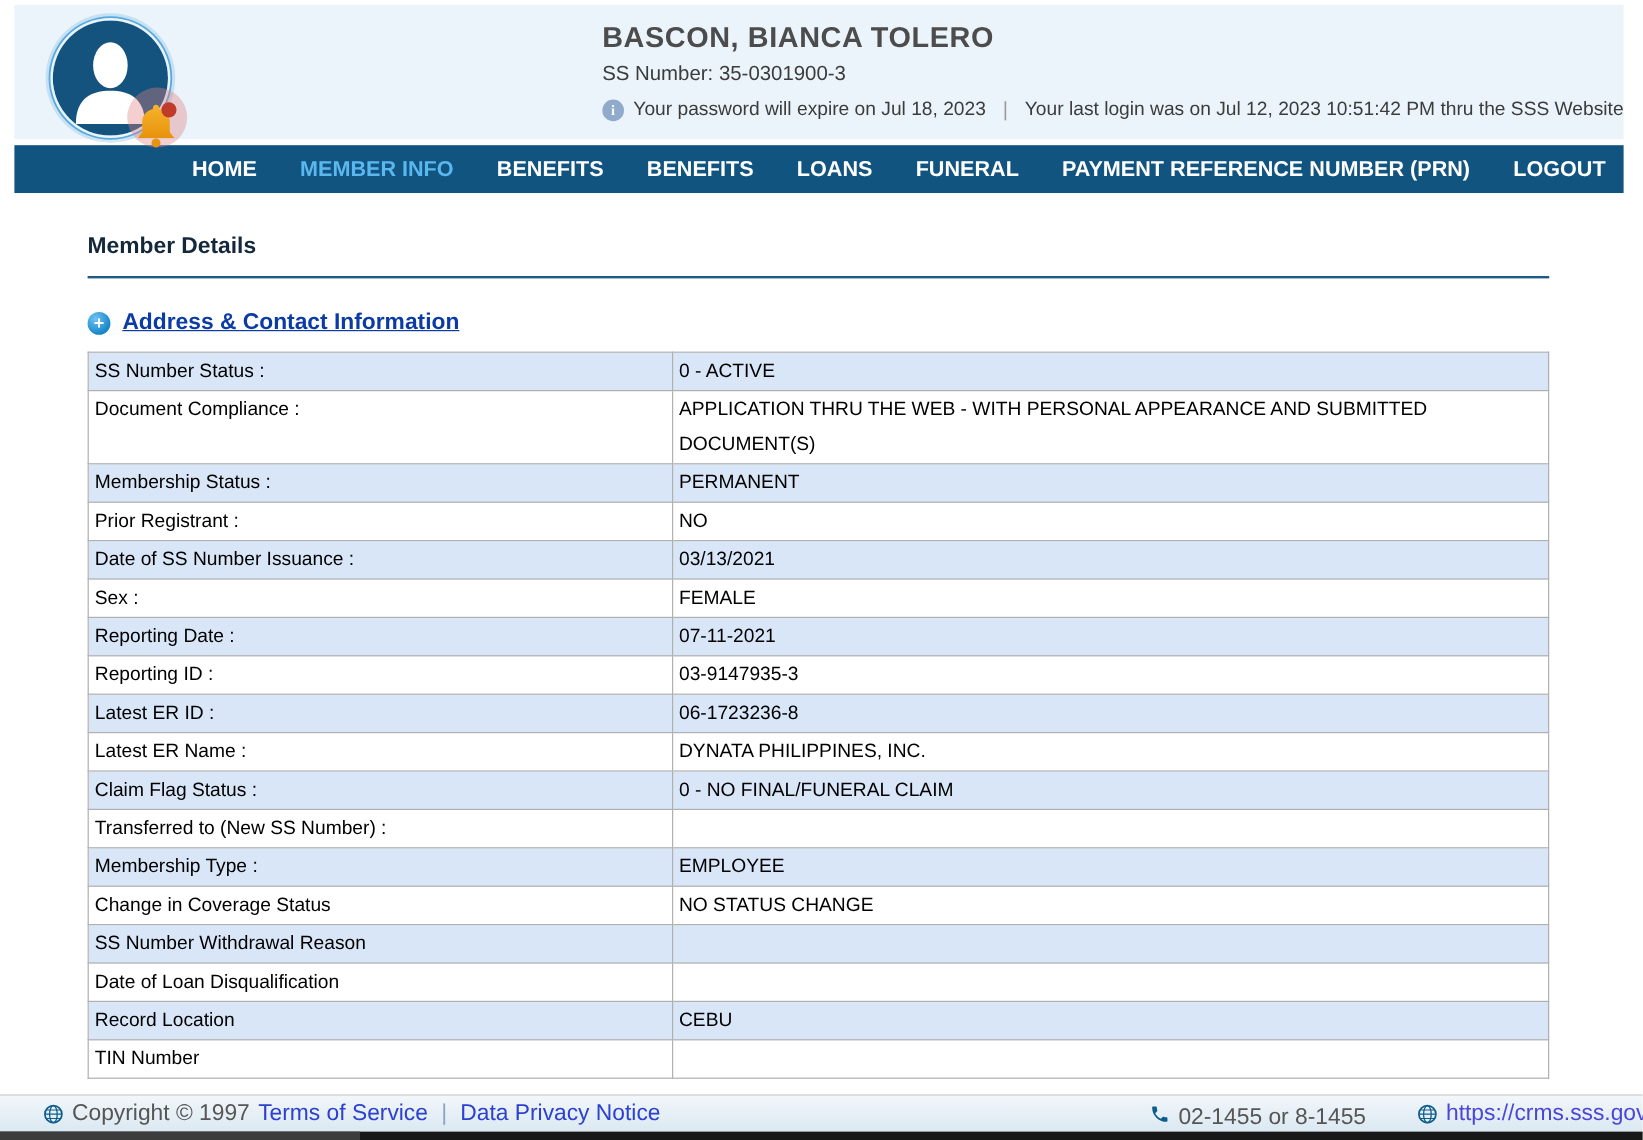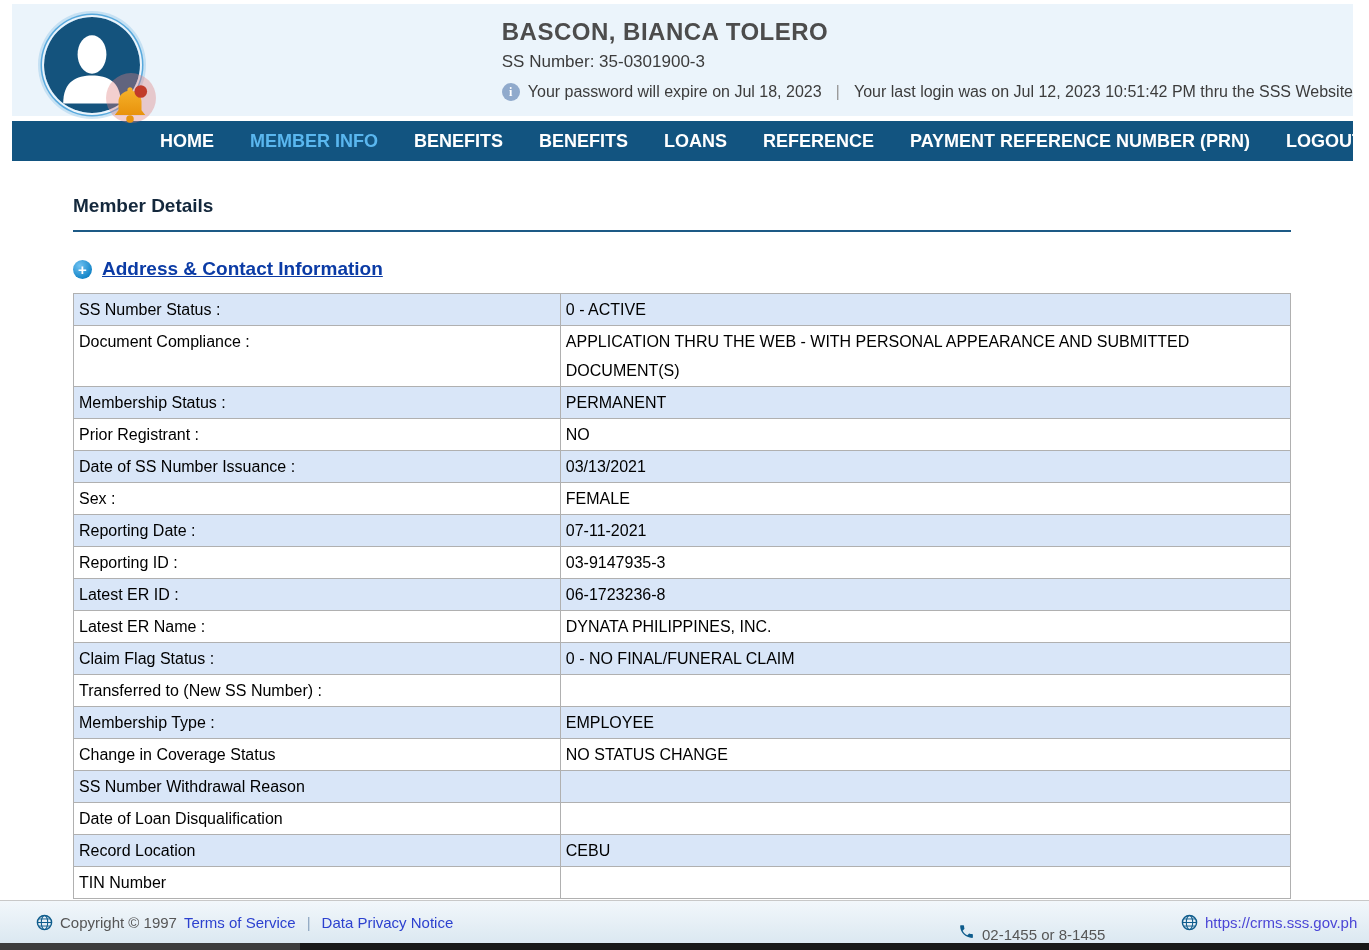--- a/index.html
+++ b/index.html
@@ -40,21 +40,21 @@
   .section-title{font-size:19px;font-weight:bold;color:var(--section-title);cursor:pointer;text-decoration:underline;}
 
   table.details{width:100%;border-collapse:collapse;border:1px solid var(--border);font-size:16px;color:#000;}
   table.details td{border:1px solid var(--border);padding:1px 5px;line-height:29px;vertical-align:top;}
   table.details td.lbl{width:40%;}
   table.details td.val{white-space:pre-line;}
   table.details tr:nth-child(odd){background:var(--stripe);}
   table.details tr:nth-child(even){background:#fff;}
 
   
-  .footer{position:absolute;left:0;right:0;bottom:7px;height:43px;background:linear-gradient(#f2f7fb,#dbe8f1);border-top:1px solid #c8c8c8;font-size:15px;color:#565656;margin-top:17px;}
+  .footer{position:absolute;left:0;right:0;bottom:7px;height:31px;background:linear-gradient(#f2f7fb,#dbe8f1);border-top:1px solid #c8c8c8;font-size:19px;color:#565656;margin-top:17px;}
   .fgroup{position:absolute;top:0;height:100%;display:flex;align-items:center;gap:7px;white-space:nowrap;}
   .fg1{left:36px;} .fg2{left:483px;} .fg3{left:958px;align-items:flex-end;} .fg4{left:1181px;}
   .flink{color:var(--footer-link);cursor:pointer;text-decoration:none;}
   .furl{color:var(--footer-url);cursor:pointer;text-decoration:none;}
   .fsep{color:#8ea6c0;padding:0 4px;}
   .icon-underline{position:relative;}
   .icon-underline::after{content:"";position:absolute;left:2px;right:2px;bottom:-2px;border-bottom:1.5px solid var(--icon-blue);}
 
   
   .hscroll{position:absolute;left:0;right:0;bottom:0;height:7px;background:#181818;}
@@ -96,21 +96,21 @@
       </div>
     </div>
   </div>
 
   <div class="nav" id="nav-list">
       <div class="nav-item">HOME</div>
       <div class="nav-item active">MEMBER INFO</div>
       <div class="nav-item">BENEFITS</div>
       <div class="nav-item">BENEFITS</div>
       <div class="nav-item">LOANS</div>
-      <div class="nav-item">REFERENCE</div>
+      <div class="nav-item">FUNERAL</div>
       <div class="nav-item">PAYMENT REFERENCE NUMBER (PRN)</div>
       <div class="nav-item">LOGOUT</div>
     </div>
 
   <div class="main">
     <h1 class="page-title">Member Details</h1>
     <hr class="rule">
     <div class="section-hdr">
       <span class="plus-icon">+</span>
       <span class="section-title">Address &amp; Contact Information</span>

